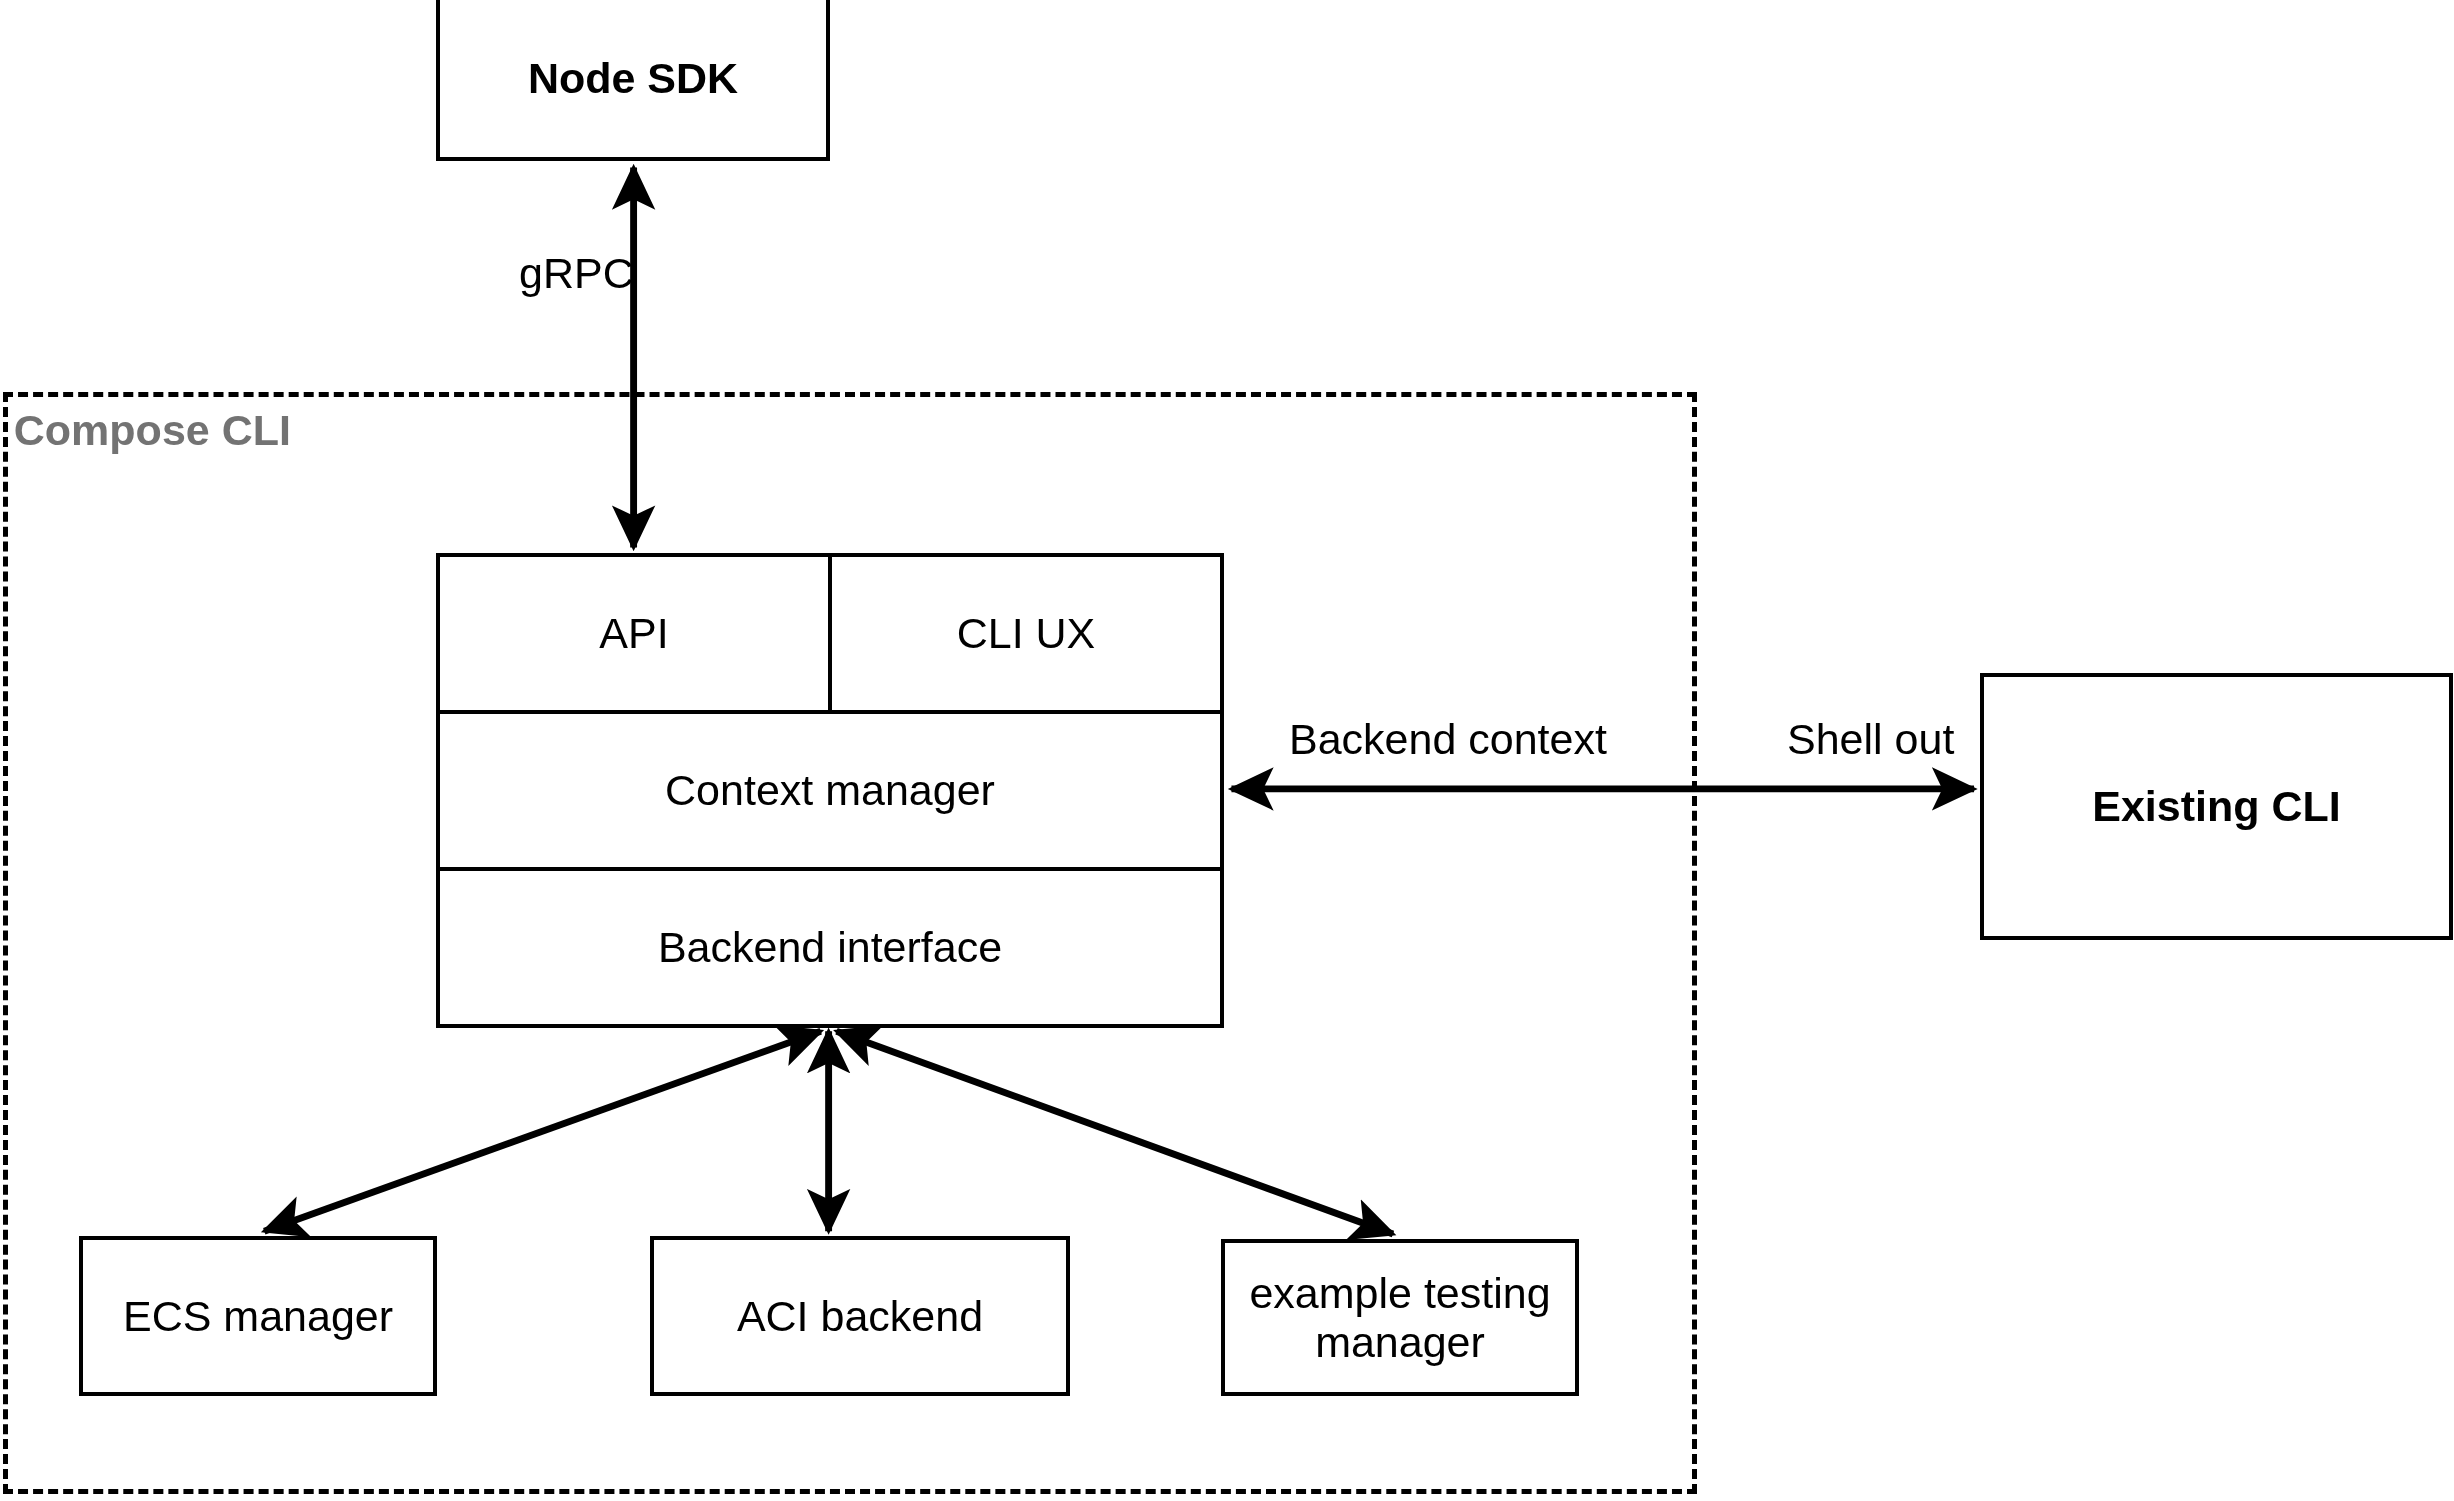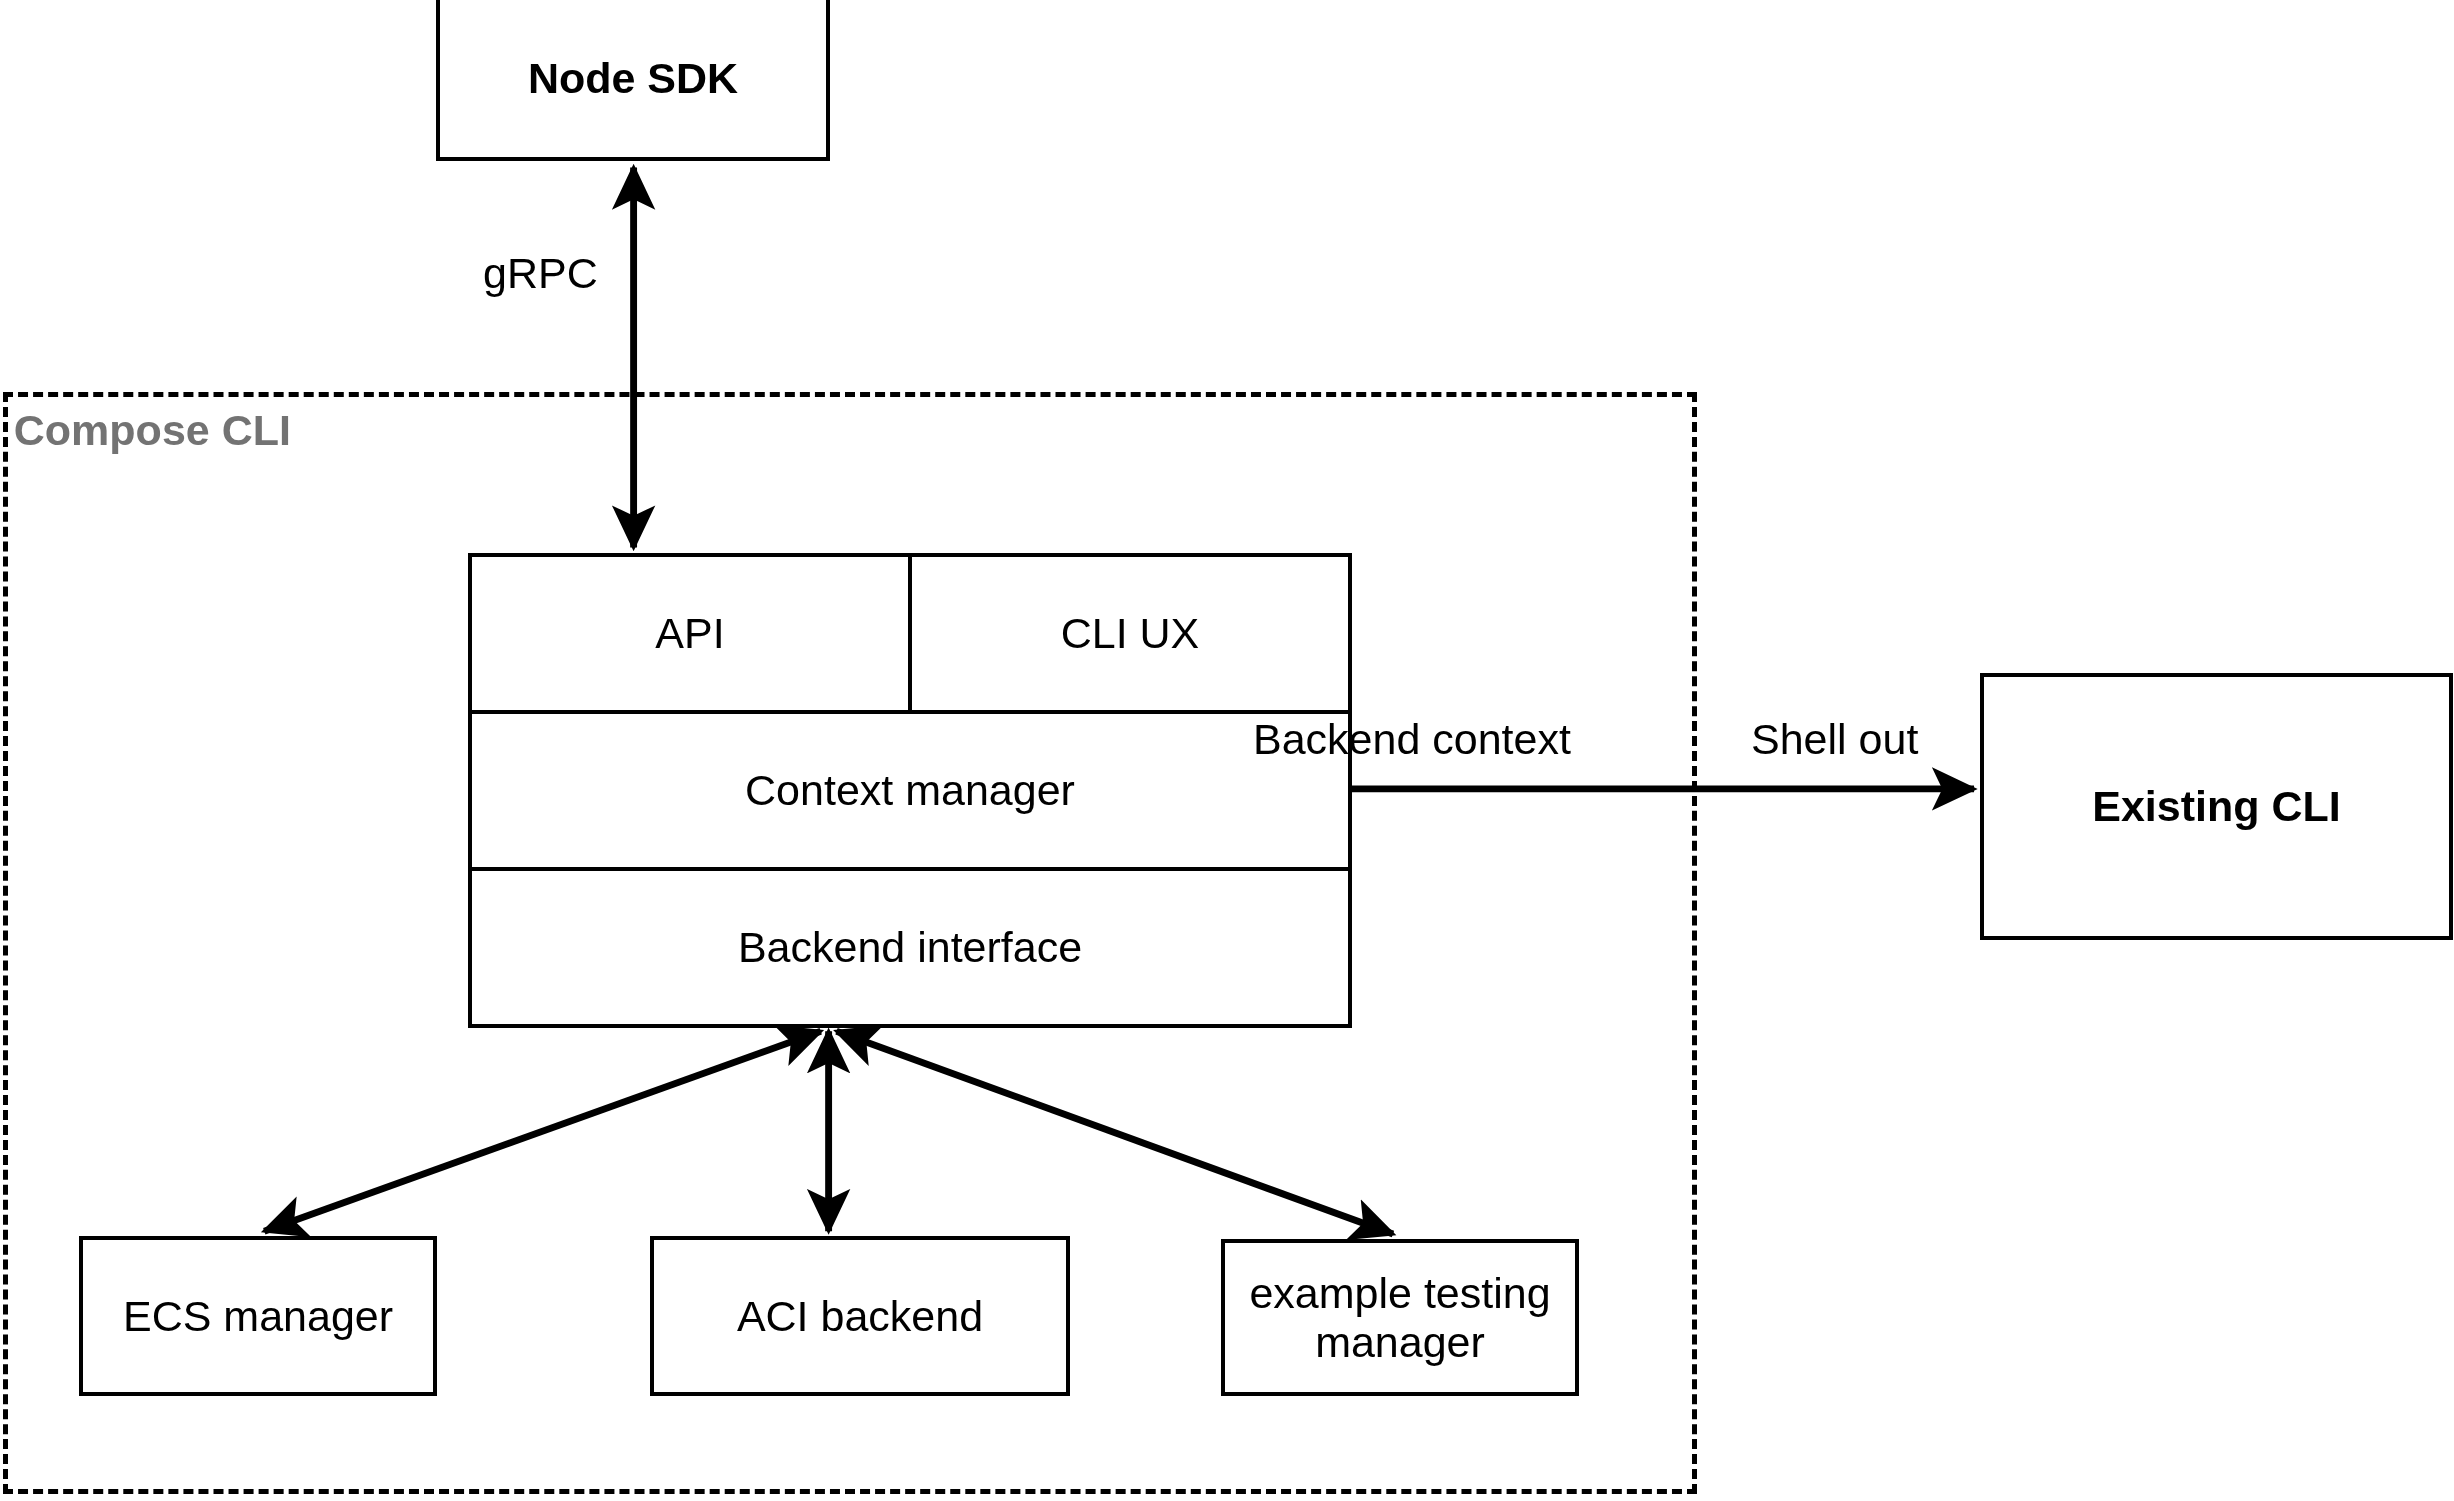--- a/index.html
+++ b/index.html
@@ -63,29 +63,28 @@
     color: #737373;
     z-index: 4;
     white-space: nowrap;
   }
 
   
   #stack {
     position: absolute;
     left: 436px;
     top: 553px;
-    width: 884px;
+    width: 788px;
     height: 475px;
     box-sizing: border-box;
     border: 4.9px solid #000000;
     background: #ffffff;
     z-index: 3;
     display: flex;
     flex-direction: column;
-    margin-left: 32px;
   }
   .stack-row {
     box-sizing: border-box;
     display: flex;
     flex: 1 1 0;
     border-bottom: 4.9px solid #000000;
     background: #ffffff;
   }
   .stack-row:last-child { border-bottom: none; }
   .stack-cell {
@@ -109,20 +108,21 @@
   #example-backend { left: 1221px; top: 1239px; width: 358px; height: 157px; }
 
   
   .edge-label {
     position: absolute;
     font-size: 43px;
     color: #000000;
     background: transparent;
     white-space: nowrap;
     z-index: 4;
+    margin-left: 36px;
   }
   #label-grpc { left: 483px; top: 249px; }
   #label-existing-context { left: 1253px; top: 715px; }
   #label-shell-out { left: 1751px; top: 715px; }
 </style>
 </head>
 <body>
 
 <div id="canvas">
 

